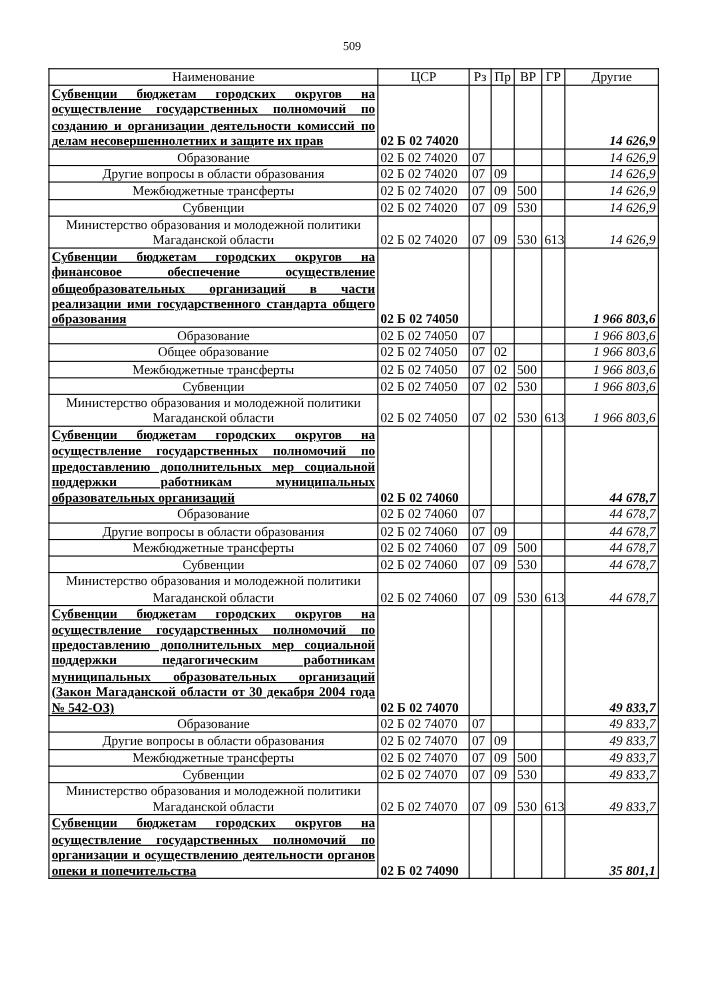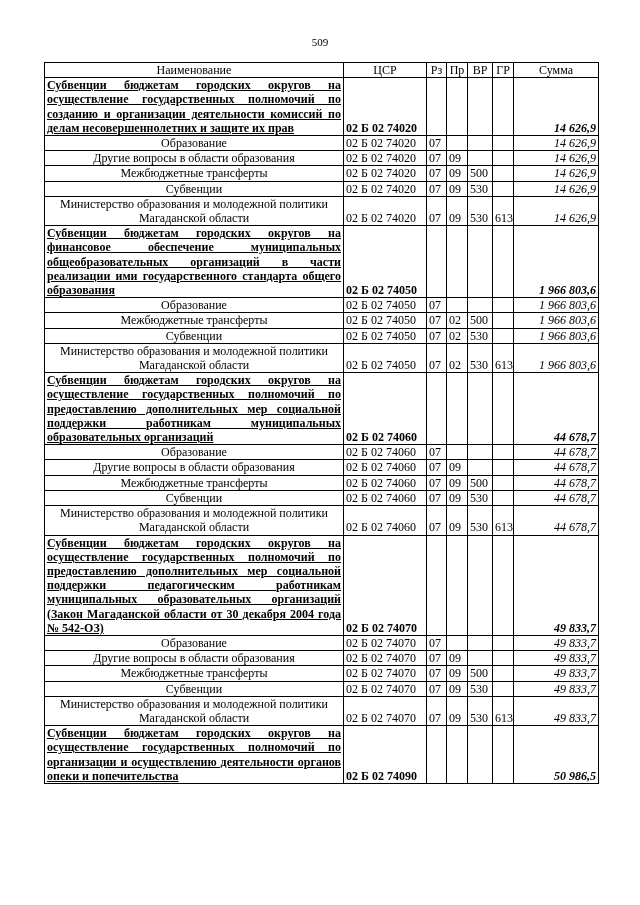--- a/index.html
+++ b/index.html
@@ -38,21 +38,21 @@
       <col class="c-sum">
   </colgroup>
   <thead>
     <tr>
       <th>Наименование</th>
       <th>ЦСР</th>
       <th>Рз</th>
       <th>Пр</th>
       <th>ВР</th>
       <th>ГР</th>
-      <th>Сумма</th>
+      <th>Другие</th>
     </tr>
   </thead>
   <tbody id="tbody">
       <tr class="bold">
         <td class="name bold">Субвенции бюджетам городских округов на осуществление государственных полномочий по созданию и организации деятельности комиссий по делам несовершеннолетних и защите их прав</td>
         <td class="code">02 Б 02 74020</td>
         <td class="small"></td>
         <td class="small"></td>
         <td class="small"></td>
         <td class="small"></td>
@@ -97,33 +97,42 @@
       <tr>
         <td class="name">Министерство образования и молодежной политики Магаданской области</td>
         <td class="code">02 Б 02 74020</td>
         <td class="small">07</td>
         <td class="small">09</td>
         <td class="small">530</td>
         <td class="small">613</td>
         <td class="sum">14 626,9</td>
       </tr>
       <tr class="bold">
-        <td class="name bold">Субвенции бюджетам городских округов на финансовое обеспечение муниципальных общеобразовательных организаций в части реализации ими государственного стандарта общего образования</td>
-        <td class="code">02 Б 02 74050</td>
-        <td class="small"></td>
-        <td class="small"></td>
-        <td class="small"></td>
-        <td class="small"></td>
-        <td class="sum">1 966 803,6</td>
-      </tr>
-      <tr>
-        <td class="name">Образование</td>
-        <td class="code">02 Б 02 74050</td>
-        <td class="small">07</td>
-        <td class="small"></td>
+        <td class="name bold">Субвенции бюджетам городских округов на финансовое обеспечение осуществление общеобразовательных организаций в части реализации ими государственного стандарта общего образования</td>
+        <td class="code">02 Б 02 74050</td>
+        <td class="small"></td>
+        <td class="small"></td>
+        <td class="small"></td>
+        <td class="small"></td>
+        <td class="sum">1 966 803,6</td>
+      </tr>
+      <tr>
+        <td class="name">Образование</td>
+        <td class="code">02 Б 02 74050</td>
+        <td class="small">07</td>
+        <td class="small"></td>
+        <td class="small"></td>
+        <td class="small"></td>
+        <td class="sum">1 966 803,6</td>
+      </tr>
+      <tr>
+        <td class="name">Общее образование</td>
+        <td class="code">02 Б 02 74050</td>
+        <td class="small">07</td>
+        <td class="small">02</td>
         <td class="small"></td>
         <td class="small"></td>
         <td class="sum">1 966 803,6</td>
       </tr>
       <tr>
         <td class="name">Межбюджетные трансферты</td>
         <td class="code">02 Б 02 74050</td>
         <td class="small">07</td>
         <td class="small">02</td>
         <td class="small">500</td>
@@ -256,16 +265,16 @@
         <td class="small">613</td>
         <td class="sum">49 833,7</td>
       </tr>
       <tr class="bold">
         <td class="name bold">Субвенции бюджетам городских округов на осуществление государственных полномочий по организации и осуществлению деятельности органов опеки и попечительства</td>
         <td class="code">02 Б 02 74090</td>
         <td class="small"></td>
         <td class="small"></td>
         <td class="small"></td>
         <td class="small"></td>
-        <td class="sum">50 986,5</td>
+        <td class="sum">35 801,1</td>
       </tr>
     </tbody>
 </table>
 
 </body></html>

